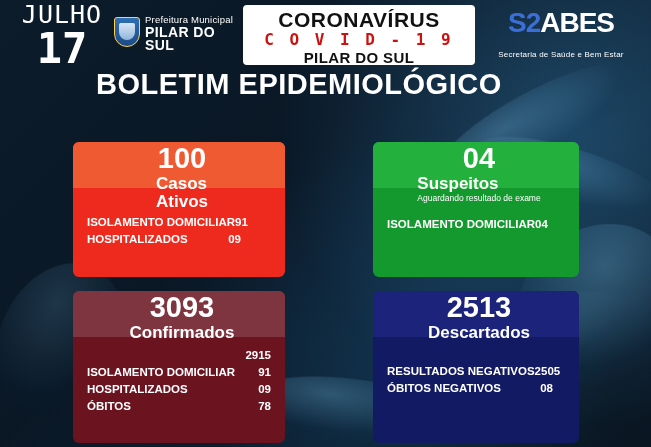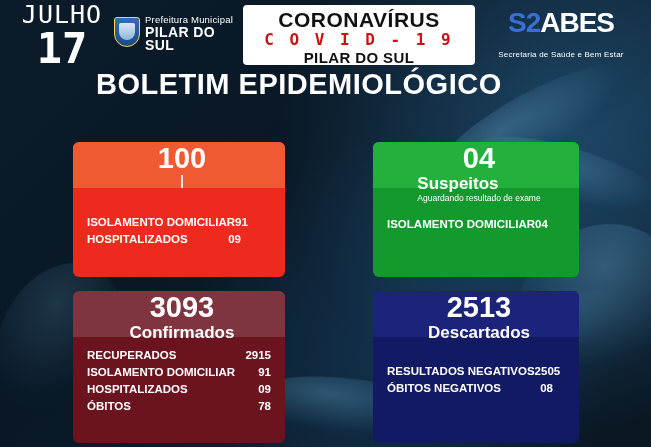--- a/index.html
+++ b/index.html
@@ -183,20 +183,24 @@
 
     <div class="boletim">BOLETIM EPIDEMIOLÓGICO</div>
   </div>
 
   <div class="cards">
 
     <div class="card" id="card-ativos">
       <div class="card-head">
         <div class="card-num">100</div>
         <div class="card-divider"></div>
+        <div class="card-title">
+          <span>Casos</span><br>
+          <span>Ativos</span>
+        </div>
       </div>
       <div class="card-rows">
         <div class="row">
           <span class="lbl">ISOLAMENTO DOMICILIAR</span>
           <span class="val">91</span>
         </div>
         <div class="row">
           <span class="lbl">HOSPITALIZADOS</span>
           <span class="val">09</span>
         </div>
@@ -223,21 +227,20 @@
     <div class="card" id="card-confirmados">
       <div class="card-head">
         <div class="card-num">3093</div>
         <div class="card-divider"></div>
         <div class="card-title">
           <span>Confirmados</span>
         </div>
       </div>
       <div class="card-rows">
         <div class="row">
-          <span class="lbl">RECUPERADOS</span>
           <span class="val">2915</span>
         </div>
         <div class="row">
           <span class="lbl">ISOLAMENTO DOMICILIAR</span>
           <span class="val">91</span>
         </div>
         <div class="row">
           <span class="lbl">HOSPITALIZADOS</span>
           <span class="val">09</span>
         </div>

